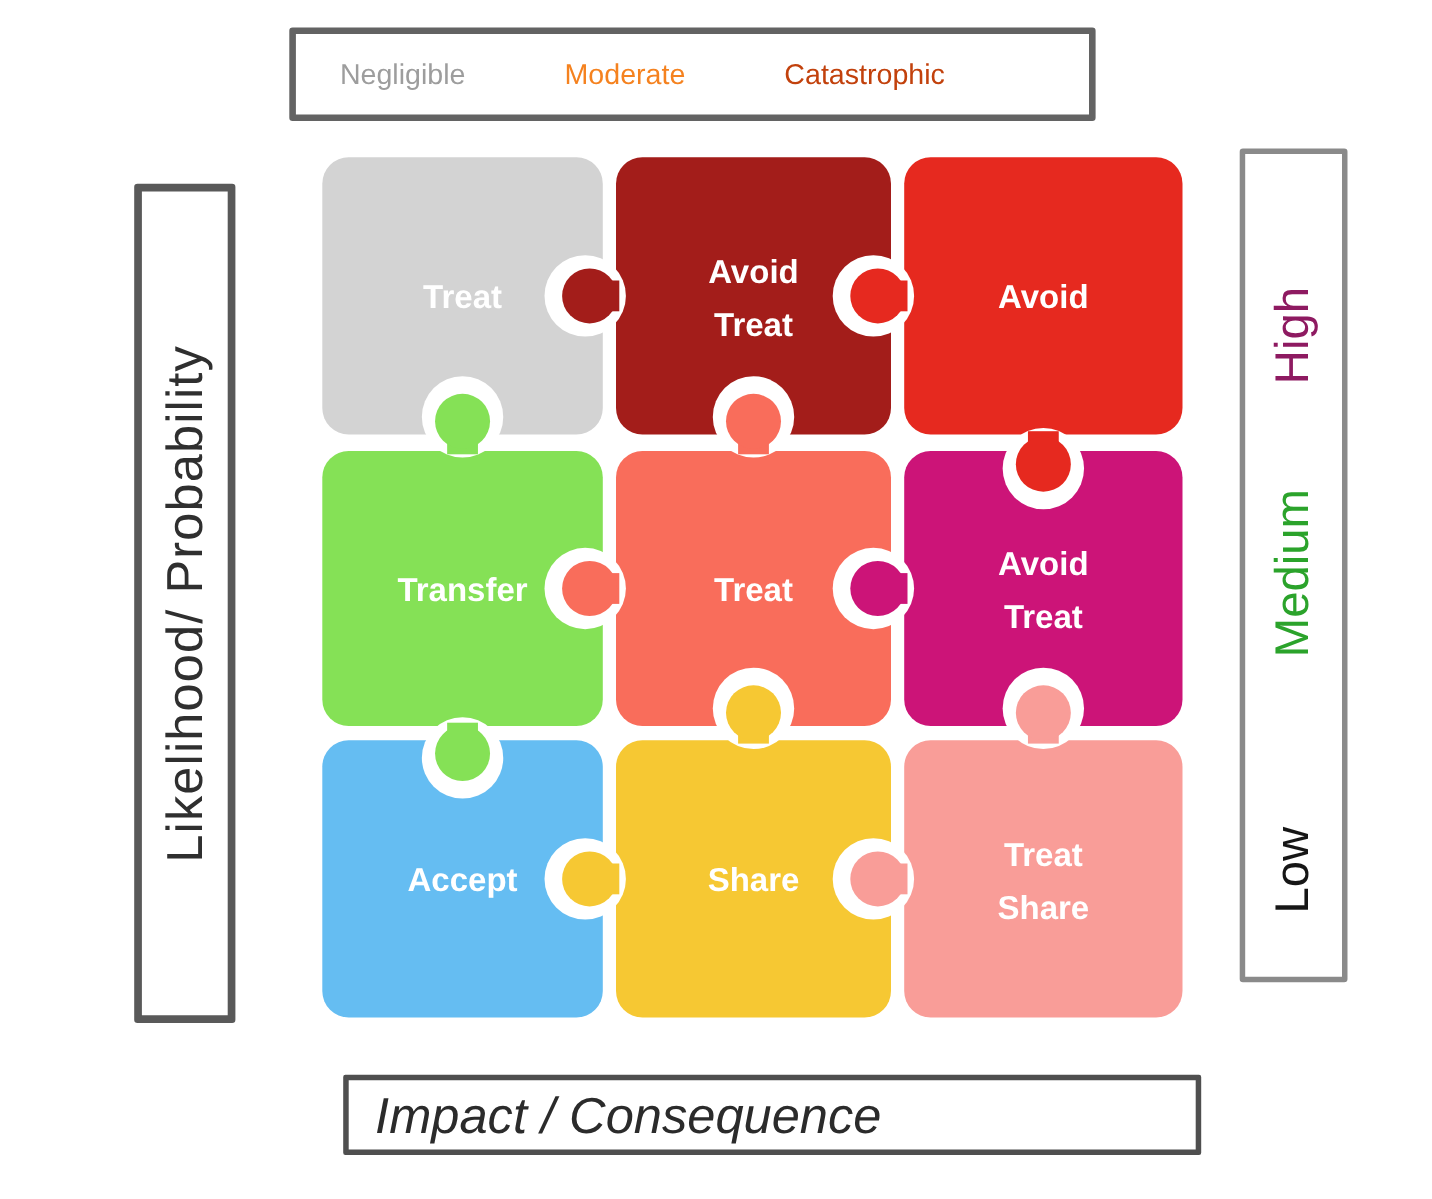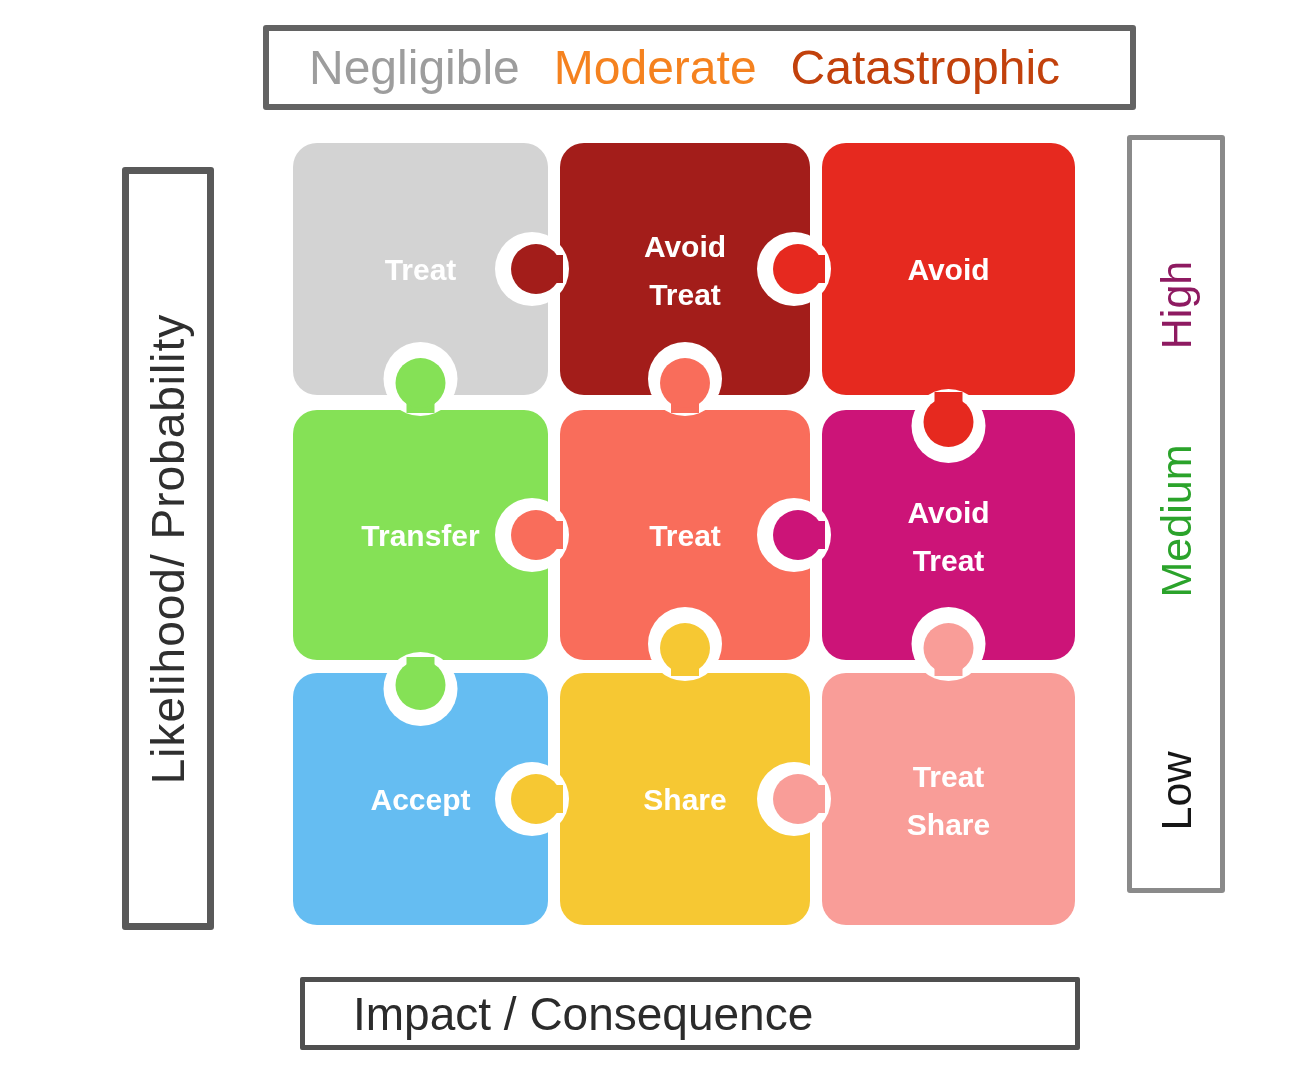--- a/index.html
+++ b/index.html
@@ -2,24 +2,24 @@
 <html><head>
 <meta charset="utf-8">
 <style>
   html,body{margin:0;padding:0;background:#ffffff;}
   .stage{
     position:relative;width:1302px;height:1090px;background:#ffffff;
     font-family:"Liberation Sans", sans-serif;overflow:hidden;
   }
   .box{position:absolute;box-sizing:border-box;border-style:solid;background:#ffffff;}
   .top-box{
-    left:263px;top:25px;width:873px;height:85px;
+    left:263px;top:25px;width:733px;height:85px;
     border-width:6px;border-color:#636363;border-radius:3px;
-    display:flex;align-items:center;gap:34px;padding-left:40px;
-    font-size:48px;font-weight:400;
+    display:flex;align-items:center;gap:90px;padding-left:40px;
+    font-size:26px;font-weight:400;
   }
   .top-box span{white-space:nowrap;}
   .left-box{
     left:122px;top:167px;width:92px;height:763px;
     border-width:7px;border-color:#595959;border-radius:3px;
   }
   .vlabel{
     position:absolute;left:50%;top:50%;
     transform:translate(-50%,-50%) rotate(-90deg);
     font-size:46px;color:#2f2f2f;white-space:nowrap;letter-spacing:1px;
@@ -30,24 +30,24 @@
   }
   .vword{
     position:absolute;left:50%;
     transform:translate(-50%,-50%) rotate(-90deg);
     font-size:43px;white-space:nowrap;
   }
   .vword.w0{top:22%;}
   .vword.w1{top:51%;}
   .vword.w2{top:87%;}
   .bottom-box{
-    left:300px;top:977px;width:780px;height:73px;
+    left:312px;top:977px;width:780px;height:73px;
     border-width:5px;border-color:#4f4f4f;border-radius:2px;
-    display:flex;align-items:center;padding-left:48px;
-    font-size:46px;color:#2b2b2b;
+    display:flex;align-items:center;padding-left:24px;
+    font-size:46px;color:#2b2b2b;font-style:italic;
   }
   #matrix-svg{position:absolute;left:0;top:0;}
 </style>
 </head>
 <body>
 
 <div class="stage">
 
   <div class="box top-box">
     <span style="color: rgb(157, 157, 157);">Negligible</span>

